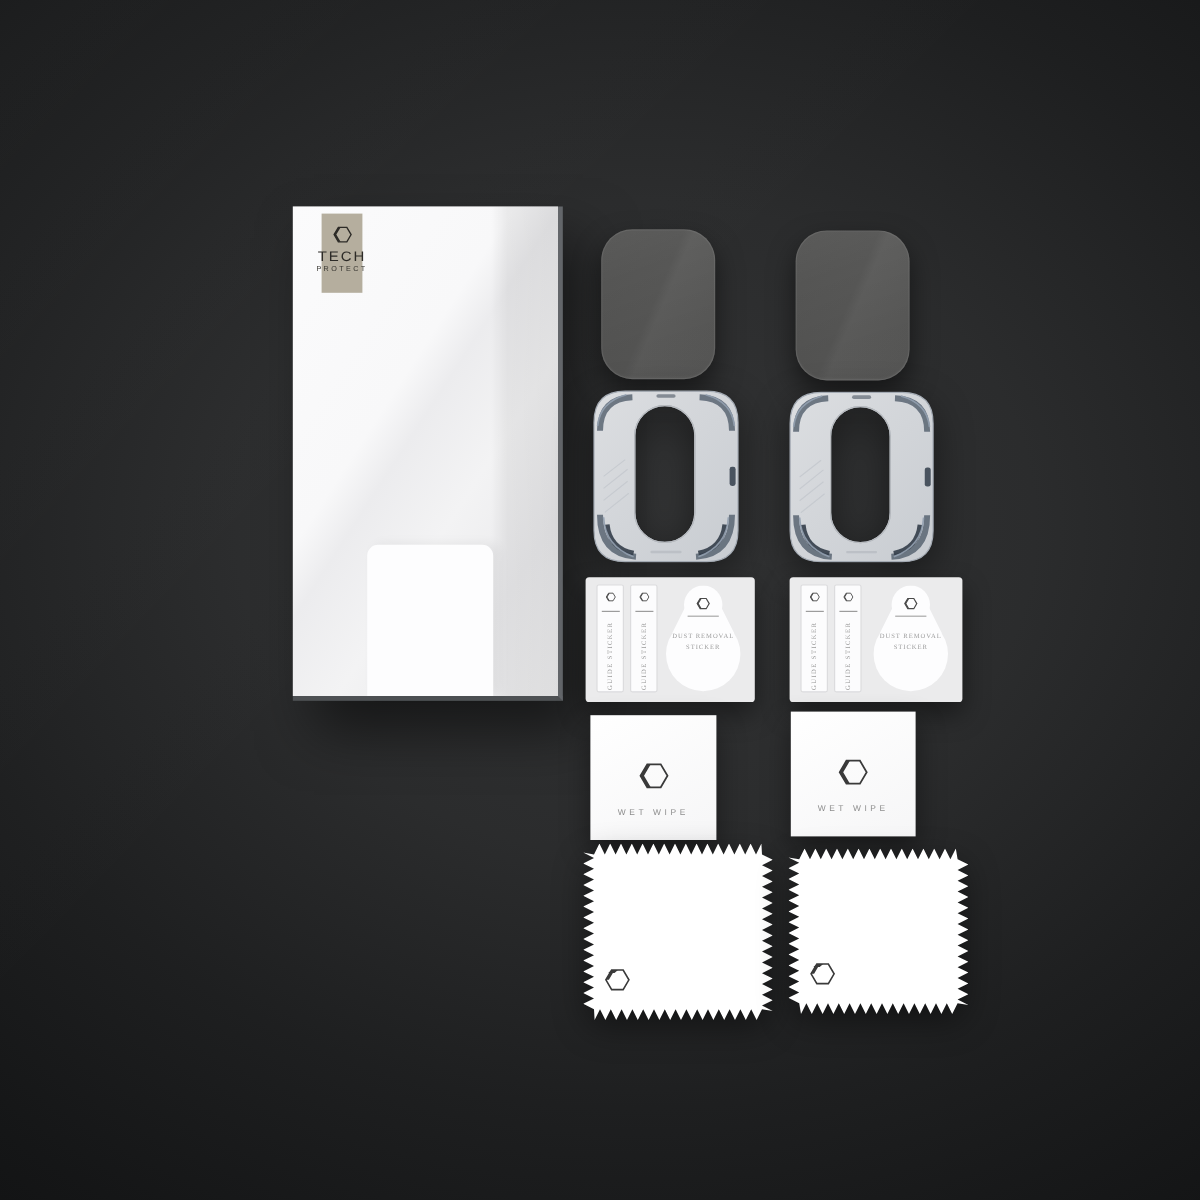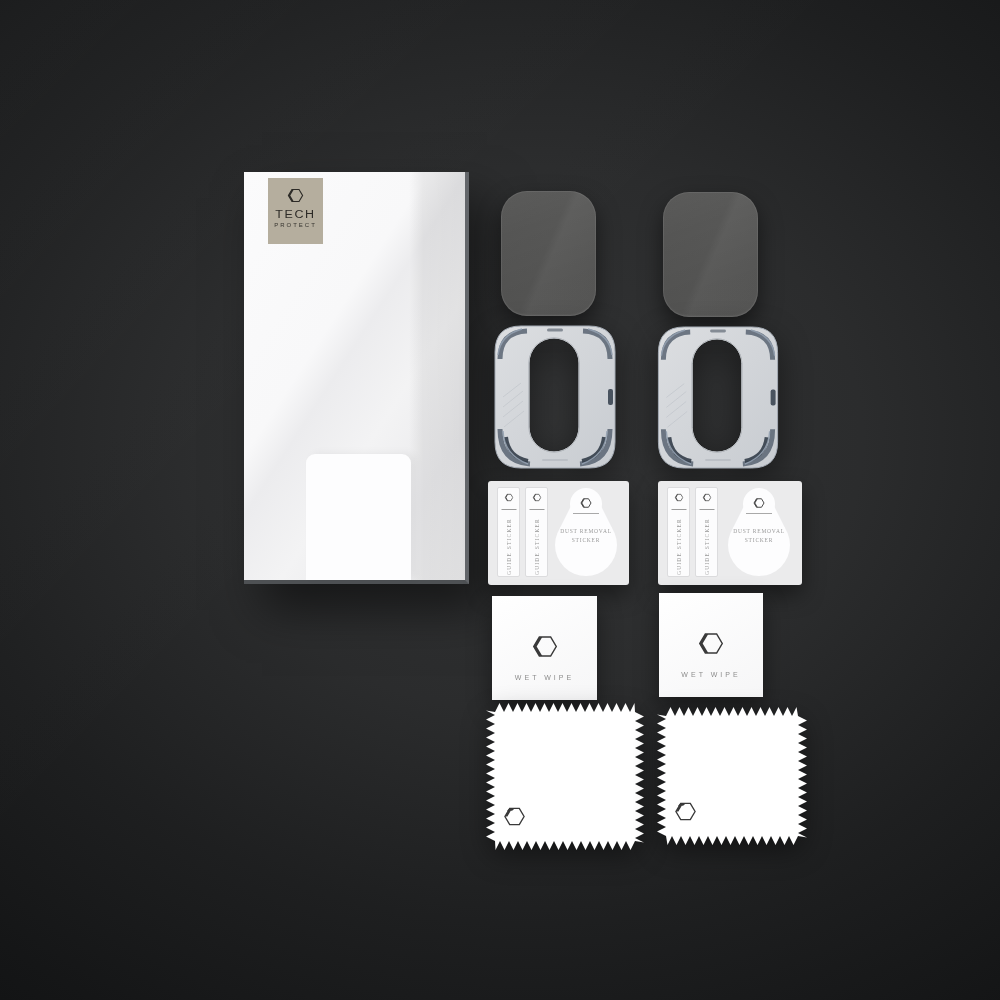--- a/index.html
+++ b/index.html
@@ -14,21 +14,21 @@
   .box{
     position:absolute;left:244px;top:172px;width:225px;height:412px;box-sizing:border-box;
     background:linear-gradient(123deg,#fbfbfc 0%,#f8f8f9 38%,#ececee 46%,#f3f3f4 62%,#ebebed 80%,#f0f0f1 100%);
     border-right:4px solid #63666a;border-bottom:4px solid #4e5154;
     box-shadow:18px 26px 44px rgba(0,0,0,0.5);
   }
   .box-side-shade{position:absolute;right:0;top:0;bottom:0;width:56px;
     background:linear-gradient(90deg,rgba(0,0,0,0) 0,rgba(0,0,0,0.06) 14px,rgba(0,0,0,0.075) 100%);}
   .box-window{position:absolute;left:62px;bottom:0;width:105px;height:126px;background:#fdfdfe;
     border-radius:9px 9px 0 0;box-shadow:5px -1px 9px rgba(0,0,0,0.05);}
-  .brand-plate{position:absolute;left:24px;top:6px;width:55px;height:66px;background:#b5ae9e;
+  .brand-plate{position:absolute;left:24px;top:6px;width:34px;height:66px;background:#b5ae9e;
     display:flex;flex-direction:column;align-items:center;justify-content:flex-start;}
   .brand-plate svg{margin-top:9px;}
   .brand-name{font-size:12.5px;letter-spacing:1.6px;color:#2d2b27;margin-top:3px;transform:scaleY(0.92);font-weight:500;}
   .brand-subname{font-size:6px;letter-spacing:2px;color:#36342f;margin-top:1px;}
   
   .lens{position:absolute;width:95px;height:125px;border-radius:26px;
     background:linear-gradient(113deg,#545453 0%,#575756 47%,#5e5e5d 53%,#595958 100%);
     box-shadow:inset 0 0 0 1px rgba(255,255,255,0.07), inset 0 -2px 2px rgba(255,255,255,0.05), 0 10px 22px rgba(0,0,0,0.5);}
   .lens::after{content:"";position:absolute;inset:0;border-radius:26px;
     background:linear-gradient(160deg,rgba(255,255,255,0.04) 0%,rgba(255,255,255,0) 30%,rgba(0,0,0,0.05) 70%);}

